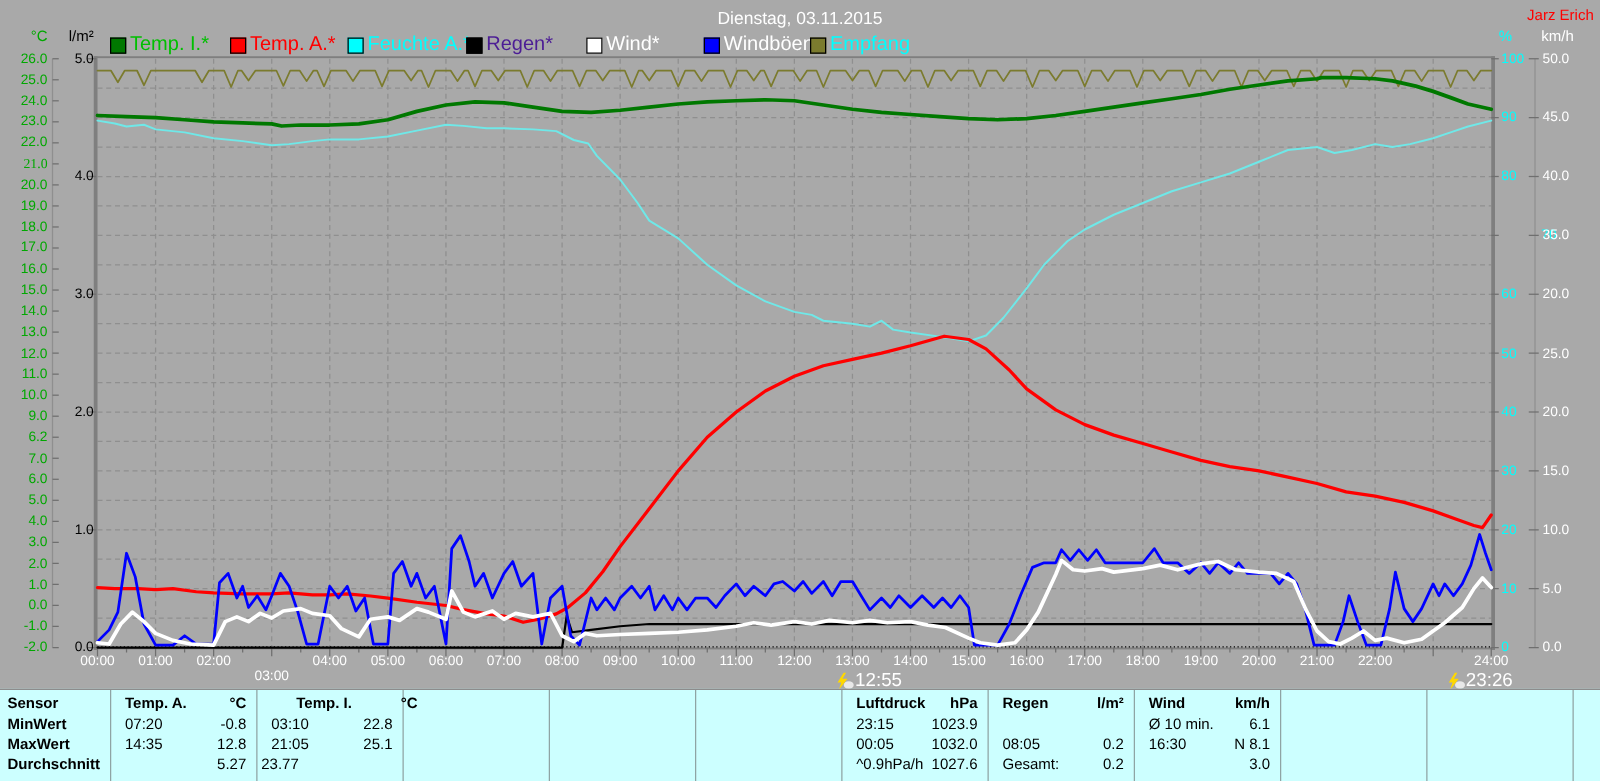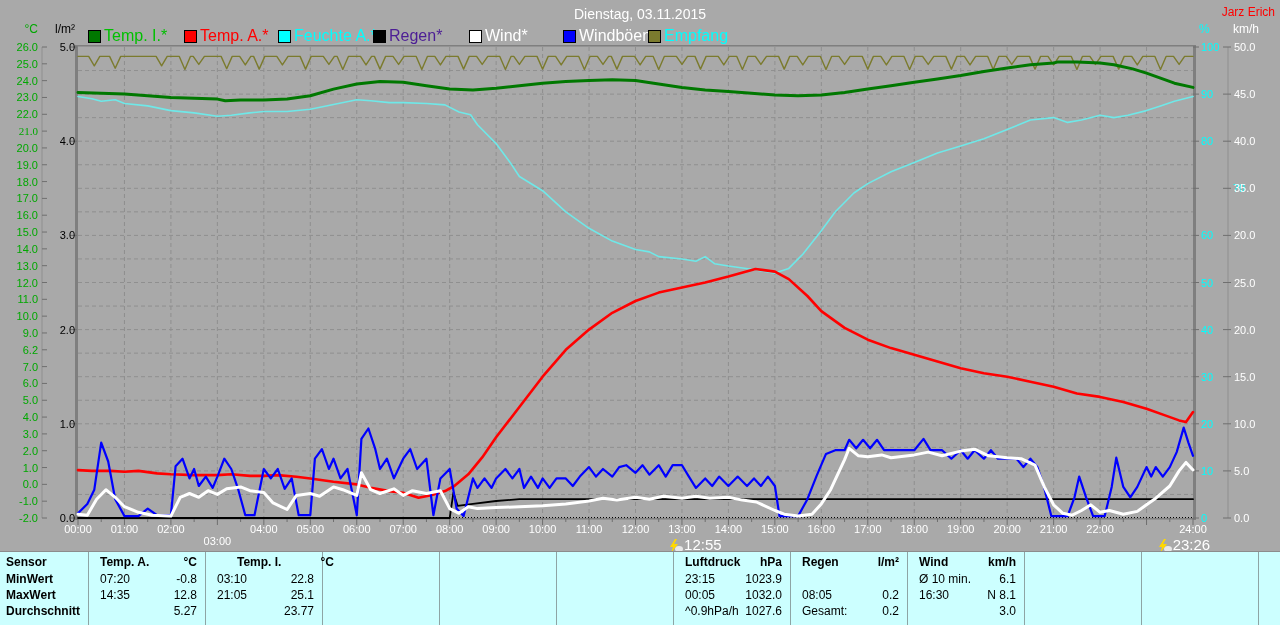--- a/index.html
+++ b/index.html
@@ -371,21 +371,21 @@
       <span>°C</span>
     </div>
     <div class="tbl-cell" style="left: 209px; top: 21px; width: 105px;">
       <span class="lft">03:10</span>
       <span>22.8</span>
     </div>
     <div class="tbl-cell" style="left: 209px; top: 37px; width: 105px;">
       <span class="lft">21:05</span>
       <span>25.1</span>
     </div>
-    <div class="tbl-cell" style="left: 209px; top: 53px; width: 105px;">
+    <div class="tbl-cell" style="left: 209px; top: 53px; width: 105px; flex-direction: column;">
       <span class="lft"></span>
       <span>23.77</span>
     </div>
     <div class="tbl-cell hdr" style="left: 677px; top: 4px; width: 105px;">
       <span class="lft">Luftdruck</span>
       <span>hPa</span>
     </div>
     <div class="tbl-cell" style="left: 677px; top: 21px; width: 105px;">
       <span class="lft">23:15</span>
       <span>1023.9</span>

